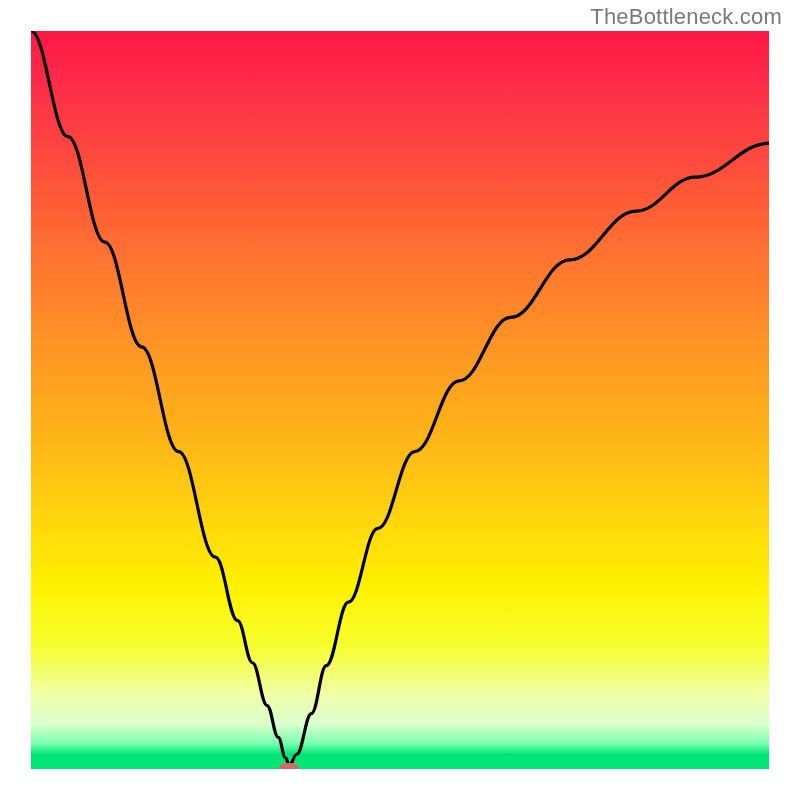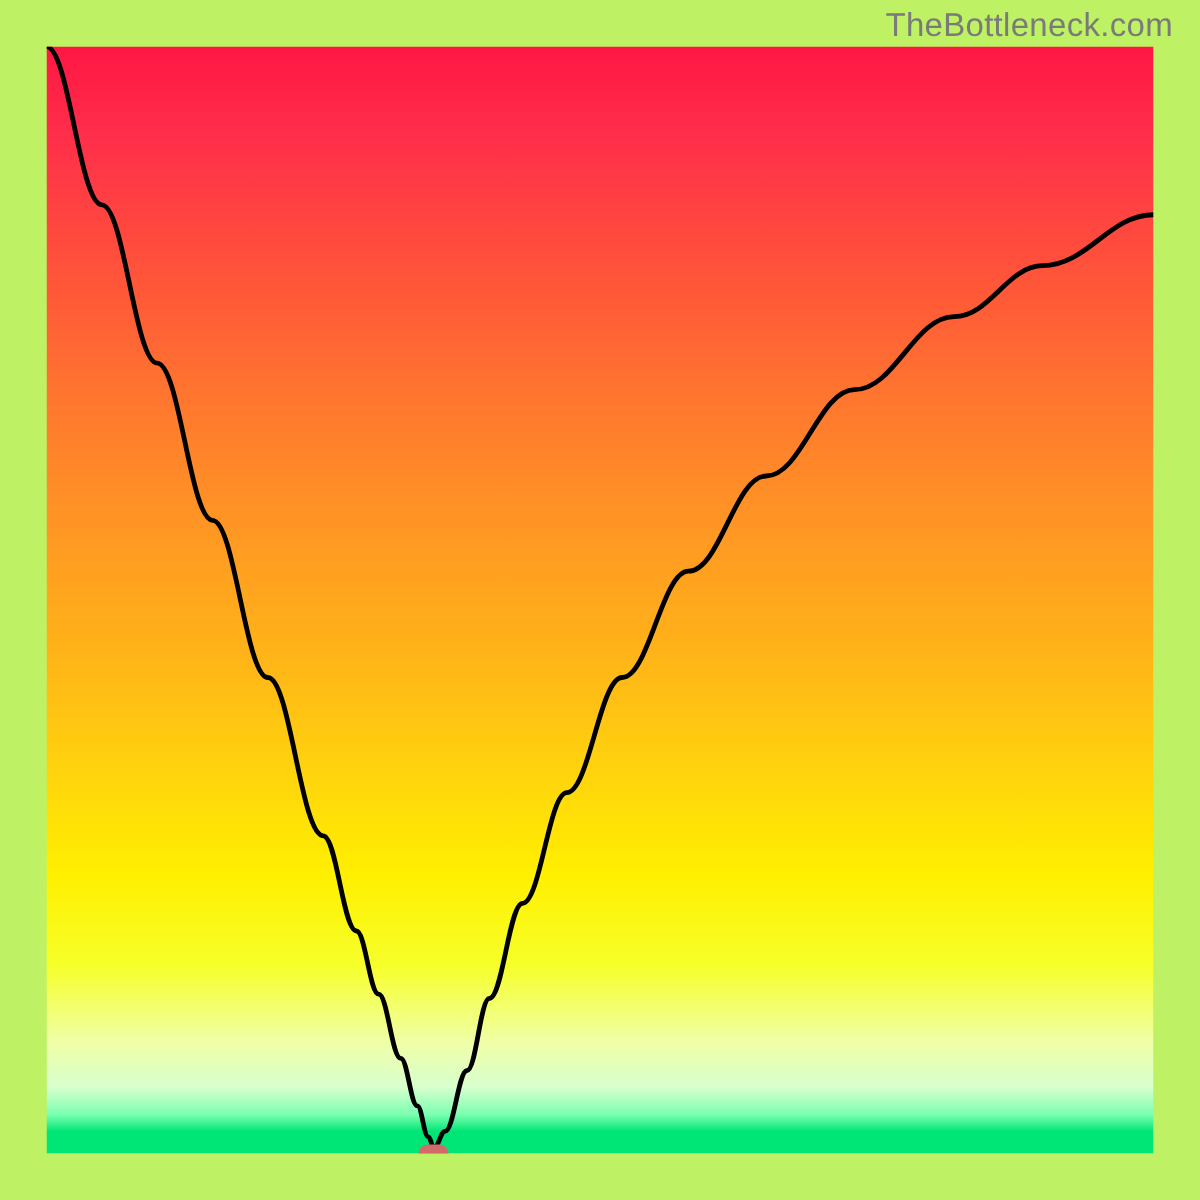--- a/index.html
+++ b/index.html
@@ -7,21 +7,21 @@
     padding: 0;
     width: 800px;
     height: 800px;
     background: #000;
     overflow: hidden;
     font-family: Arial, Helvetica, sans-serif;
   }
   .frame {
     position: absolute;
     inset: 0;
-    background: #bef264;
+    background: #ffffff;
     padding-left: 39px;
   }
   .plot-area {
     position: absolute;
     left: 31px;
     top: 31px;
     width: 738px;
     height: 738px;
     overflow: hidden;
   }

